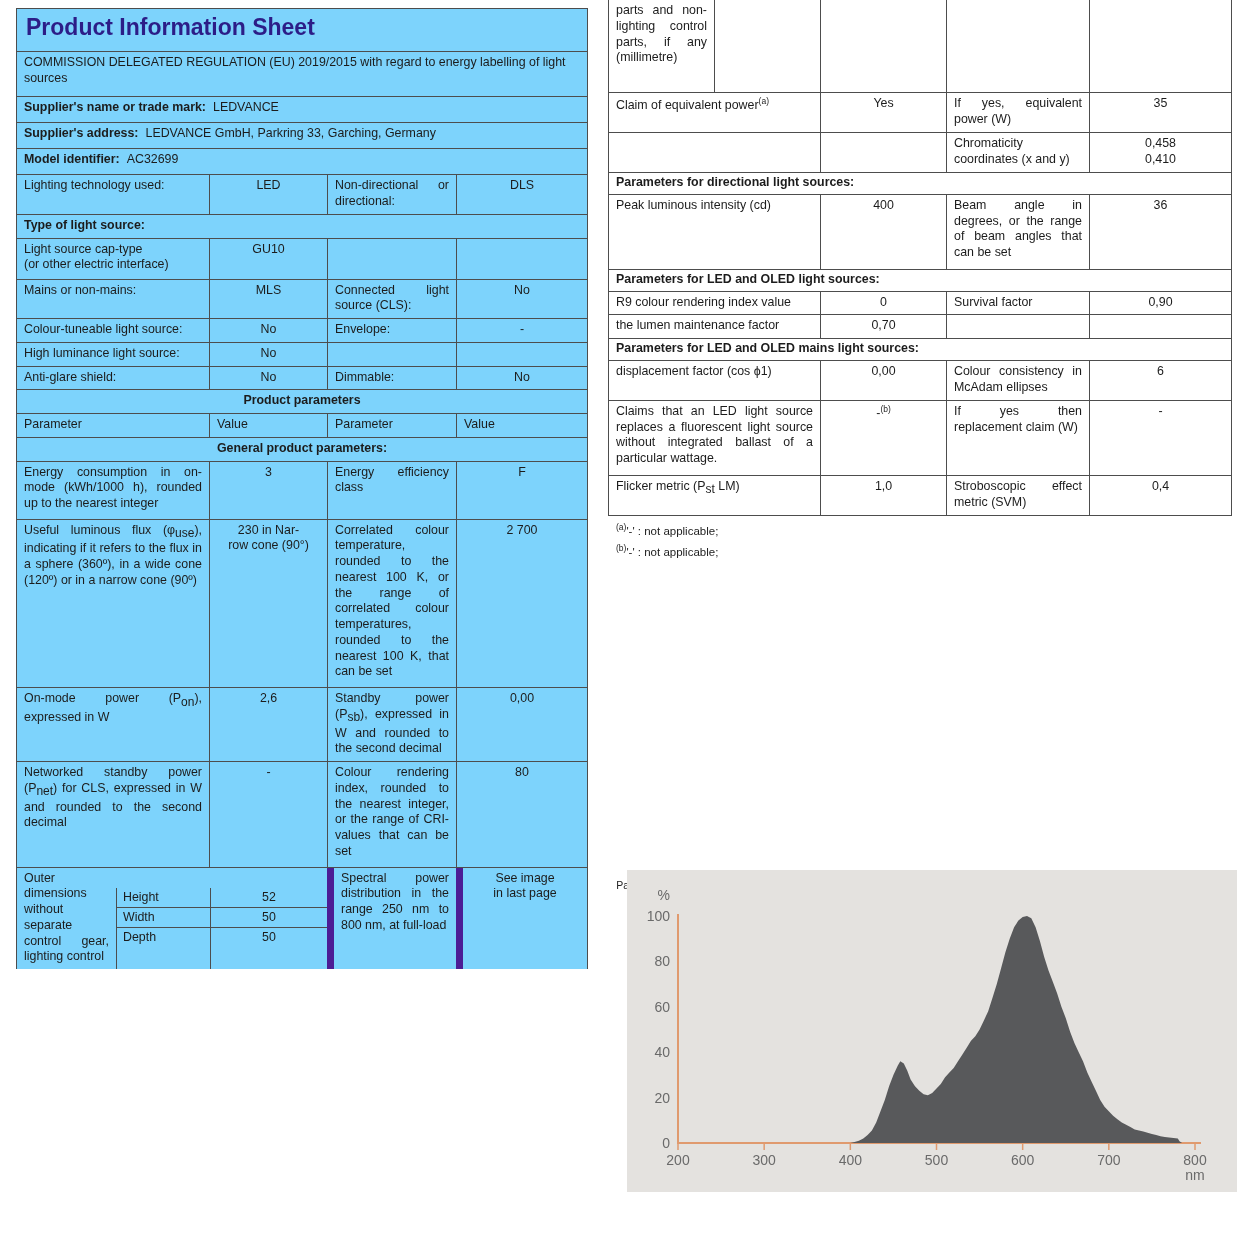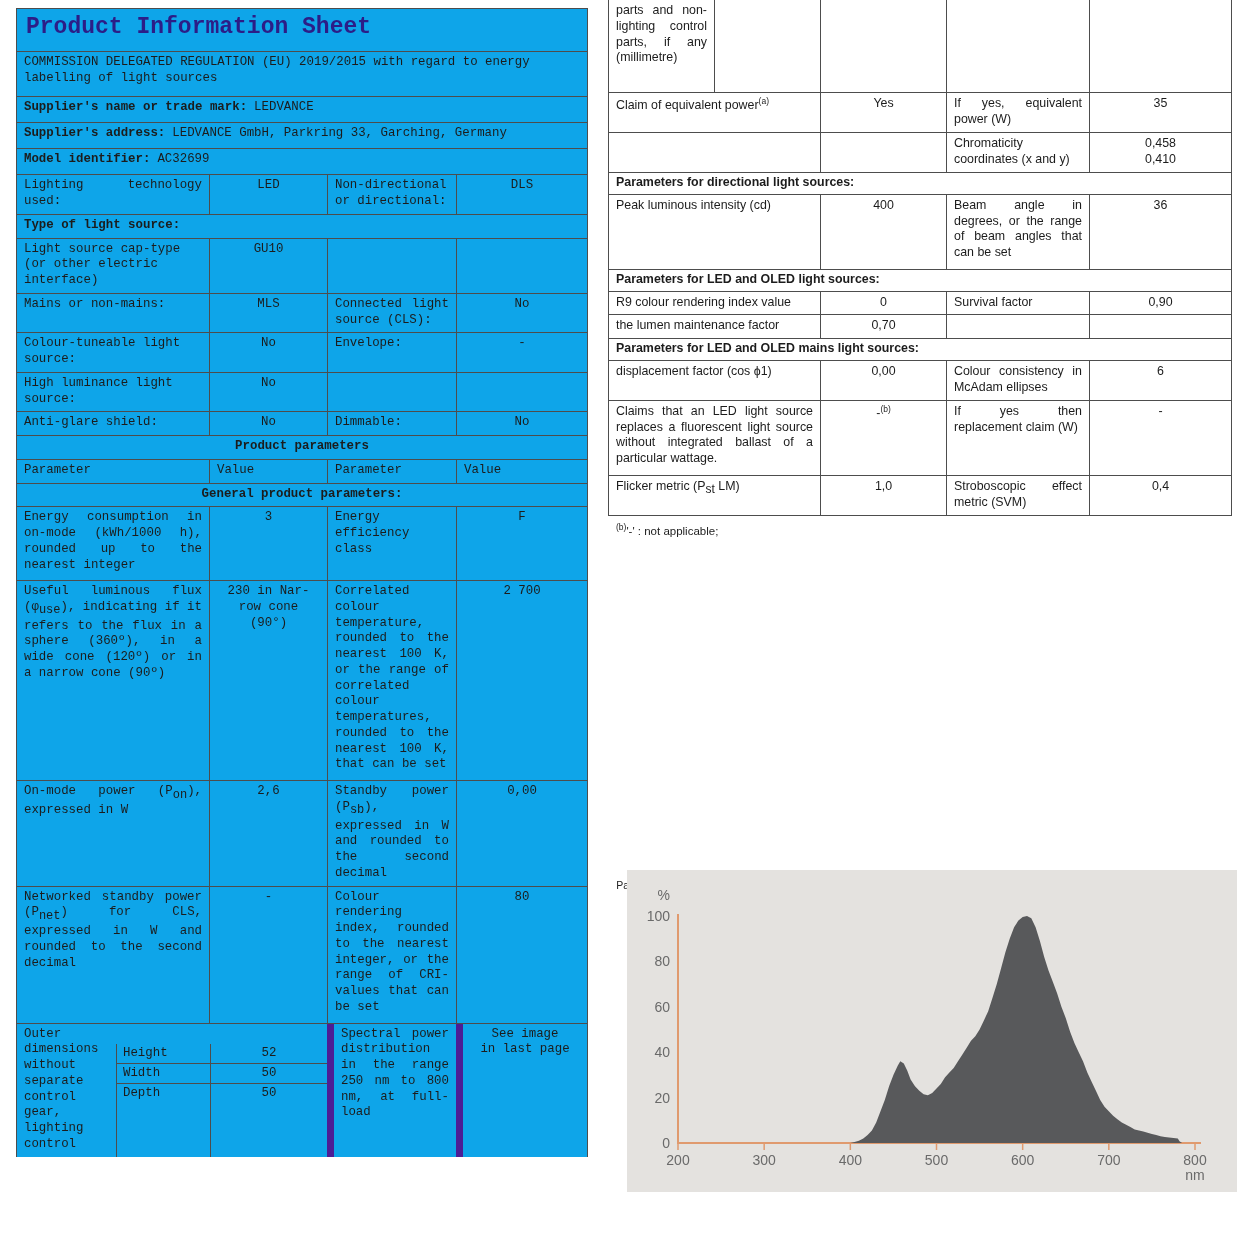--- a/index.html
+++ b/index.html
@@ -5,21 +5,21 @@
   * { margin:0; padding:0; box-sizing:border-box; }
   html,body { background:#ffffff; }
   body {
     width:1250px; height:1250px; position:relative;
     font-family:"Liberation Sans", sans-serif;
     font-size:12.4px; line-height:1.27; color:#1c1c1c;
   }
   
   .sheet-left {
     position:absolute; left:16px; top:8px; width:572px;
-    border:1px solid #4d4d4d; border-bottom:none; background:#0ea5e9;font-family:Liberation Mono, monospace;
+    border:1px solid #4d4d4d; border-bottom:none; background:#7dd3fc;
   }
   .lrow { border-top:1px solid #4d4d4d; }
   .lrow:first-child { border-top:none; }
   .cell { padding:3px 7px 4px 7px; }
   .b { font-weight:bold; }
   .pre { white-space:pre-line; }
   .just { text-align:justify; }
   .vc { text-align:center; }
   .title-row { padding:6px 9px 2px 9px; min-height:42px; }
   .doc-title { font-size:23px; font-weight:bold; color:#2c1d87; line-height:1.1; }
@@ -258,20 +258,21 @@
 
     <div class="rrow r4 rr11">
       <div class="cell"><span>Flicker metric (P</span><sub>st</sub><span> LM)</span></div>
       <div class="cell vc">1,0</div>
       <div class="cell just">Stroboscopic effect metric (SVM)</div>
       <div class="cell vc">0,4</div>
     </div>
   </div>
 
   <div class="footnotes">
+    <div><sup>(a)</sup><span>'-' : not applicable;</span></div>
     <div><sup>(b)</sup><span>'-' : not applicable;</span></div>
   </div>
 </div>
 
 <div class="chart-panel">
   <svg id="spd-svg" viewBox="0 0 610 322">
       <rect x="0" y="0" width="610" height="322" fill="#e4e2df"></rect>
       <line x1="51" y1="44" x2="51" y2="274" stroke="#e09a6e" stroke-width="2"></line>
       <line x1="50" y1="273" x2="574" y2="273" stroke="#e09a6e" stroke-width="2"></line>
       <polygon points="223.3,273.0 227.6,271.9 231.9,270.7 236.3,268.5 240.6,265.1 244.9,260.5 249.2,252.6 253.5,241.2 257.8,229.9 262.1,216.3 266.4,204.9 270.7,195.8 273.3,191.3 276.8,193.6 280.2,200.4 283.6,209.4 288.0,216.3 292.3,220.8 296.6,224.2 300.9,225.3 305.2,223.1 309.5,218.5 313.8,214.0 318.1,207.2 322.4,202.6 326.7,198.1 331.0,191.3 335.4,184.5 339.7,177.7 344.0,170.8 348.3,166.3 352.6,159.5 356.9,150.4 361.2,141.3 365.5,127.7 369.8,114.1 374.1,98.2 378.4,82.3 382.7,68.7 387.1,57.3 391.4,50.5 395.7,47.1 400.0,46.0 404.3,48.3 408.6,57.3 412.9,71.0 417.2,86.9 421.5,100.5 425.8,111.8 430.1,123.2 434.4,136.8 438.8,148.2 443.1,161.8 447.4,173.1 451.7,182.2 456.0,191.3 460.3,202.6 464.6,211.7 468.9,220.8 473.2,229.9 477.5,236.7 481.8,241.2 486.1,245.8 490.4,249.2 494.8,252.6 499.1,254.8 503.4,257.1 507.7,259.4 512.0,260.5 516.3,261.6 520.6,262.8 524.9,263.9 529.2,265.1 533.5,266.2 537.8,266.9 542.1,267.6 546.5,268.0 550.8,268.5 552.5,271.2 555.1,273.0 555.1,273 223.3,273" fill="#58595b"></polygon>

